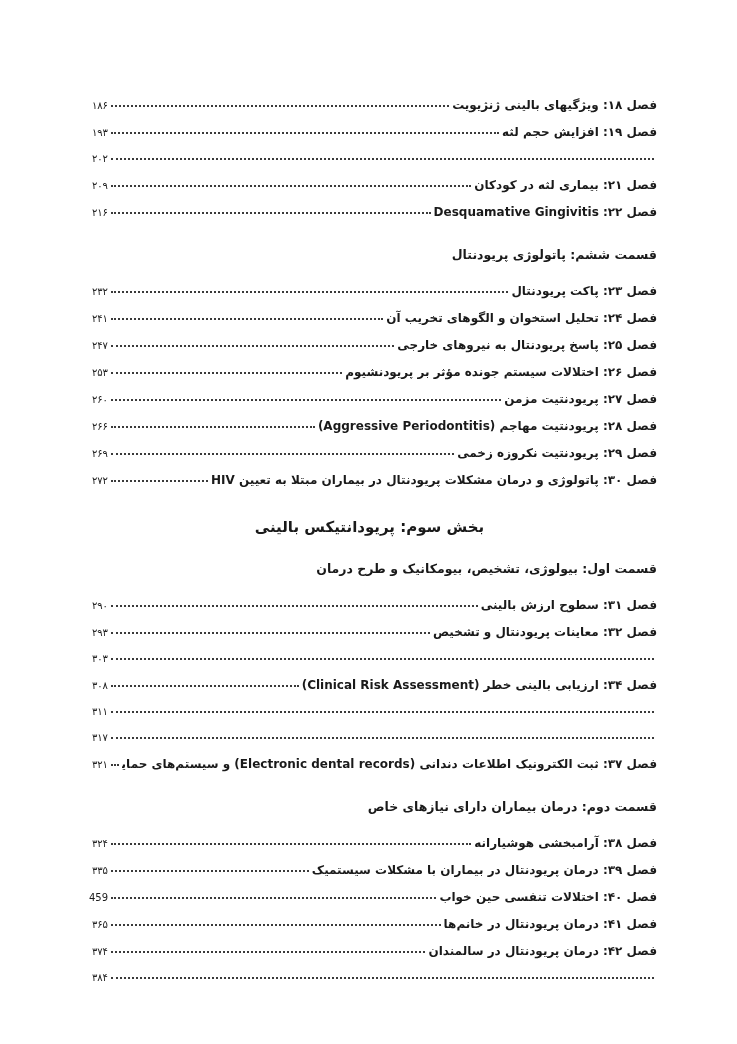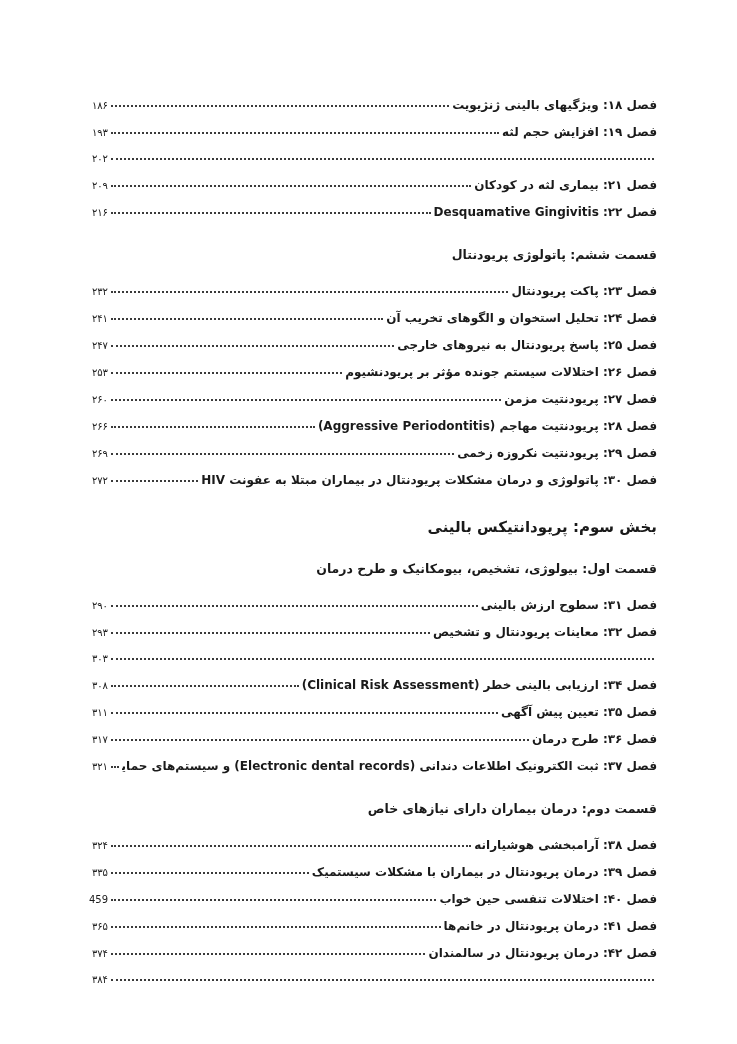--- a/index.html
+++ b/index.html
@@ -50,20 +50,21 @@
     font-weight: bold;
     font-size: 12.5px;
     line-height: 26px;
     margin: 16px 0 10px 0;
   }
   .part-header {
     font-weight: bold;
     font-size: 15px;
     line-height: 26px;
     margin: 20px 0 10px 0;
+    text-align: center;
   }
 </style>
 </head>
 <body>
 
 <div class="page">
   <div id="toc-root">
       <div class="toc-row">
         <span class="toc-title">فصل ۱۸: ویژگیهای بالینی ژنژیویت</span>
         <span class="toc-leader"></span>
@@ -118,21 +119,21 @@
         <span class="toc-title">فصل ۲۸: پریودنتیت مهاجم (Aggressive Periodontitis)</span>
         <span class="toc-leader"></span>
         <span class="toc-page-num">۲۶۶</span>
       </div>
       <div class="toc-row">
         <span class="toc-title">فصل ۲۹: پریودنتیت نکروزه زخمی</span>
         <span class="toc-leader"></span>
         <span class="toc-page-num">۲۶۹</span>
       </div>
       <div class="toc-row">
-        <span class="toc-title">فصل ۳۰: پاتولوژی و درمان مشکلات پریودنتال در بیماران مبتلا به عفونت HIV</span>
+        <span class="toc-title">فصل ۳۰: پاتولوژی و درمان مشکلات پریودنتال در بیماران مبتلا به تعیین HIV</span>
         <span class="toc-leader"></span>
         <span class="toc-page-num">۲۷۲</span>
       </div>
       <div class="part-header">بخش سوم: پریودانتیکس بالینی</div>
       <div class="section-header">قسمت اول: بیولوژی، تشخیص، بیومکانیک و طرح درمان</div>
       <div class="toc-row">
         <span class="toc-title">فصل ۳۱: سطوح ارزش بالینی</span>
         <span class="toc-leader"></span>
         <span class="toc-page-num">۲۹۰</span>
       </div>
@@ -144,26 +145,24 @@
       <div class="toc-row">
         <span class="toc-leader"></span>
         <span class="toc-page-num">۳۰۳</span>
       </div>
       <div class="toc-row">
         <span class="toc-title">فصل ۳۴: ارزیابی بالینی خطر (Clinical Risk Assessment)</span>
         <span class="toc-leader"></span>
         <span class="toc-page-num">۳۰۸</span>
       </div>
       <div class="toc-row">
-        <span class="toc-title">فصل ۳۵: تعیین پیش آگهی</span>
         <span class="toc-leader"></span>
         <span class="toc-page-num">۳۱۱</span>
       </div>
       <div class="toc-row">
-        <span class="toc-title">فصل ۳۶: طرح درمان</span>
         <span class="toc-leader"></span>
         <span class="toc-page-num">۳۱۷</span>
       </div>
       <div class="toc-row">
         <span class="toc-title">فصل ۳۷: ثبت الکترونیک اطلاعات دندانی (Electronic dental records) و سیستم‌های حمایتی تصمیم‌گیری</span>
         <span class="toc-leader"></span>
         <span class="toc-page-num">۳۲۱</span>
       </div>
       <div class="section-header">قسمت دوم: درمان بیماران دارای نیازهای خاص</div>
       <div class="toc-row">

